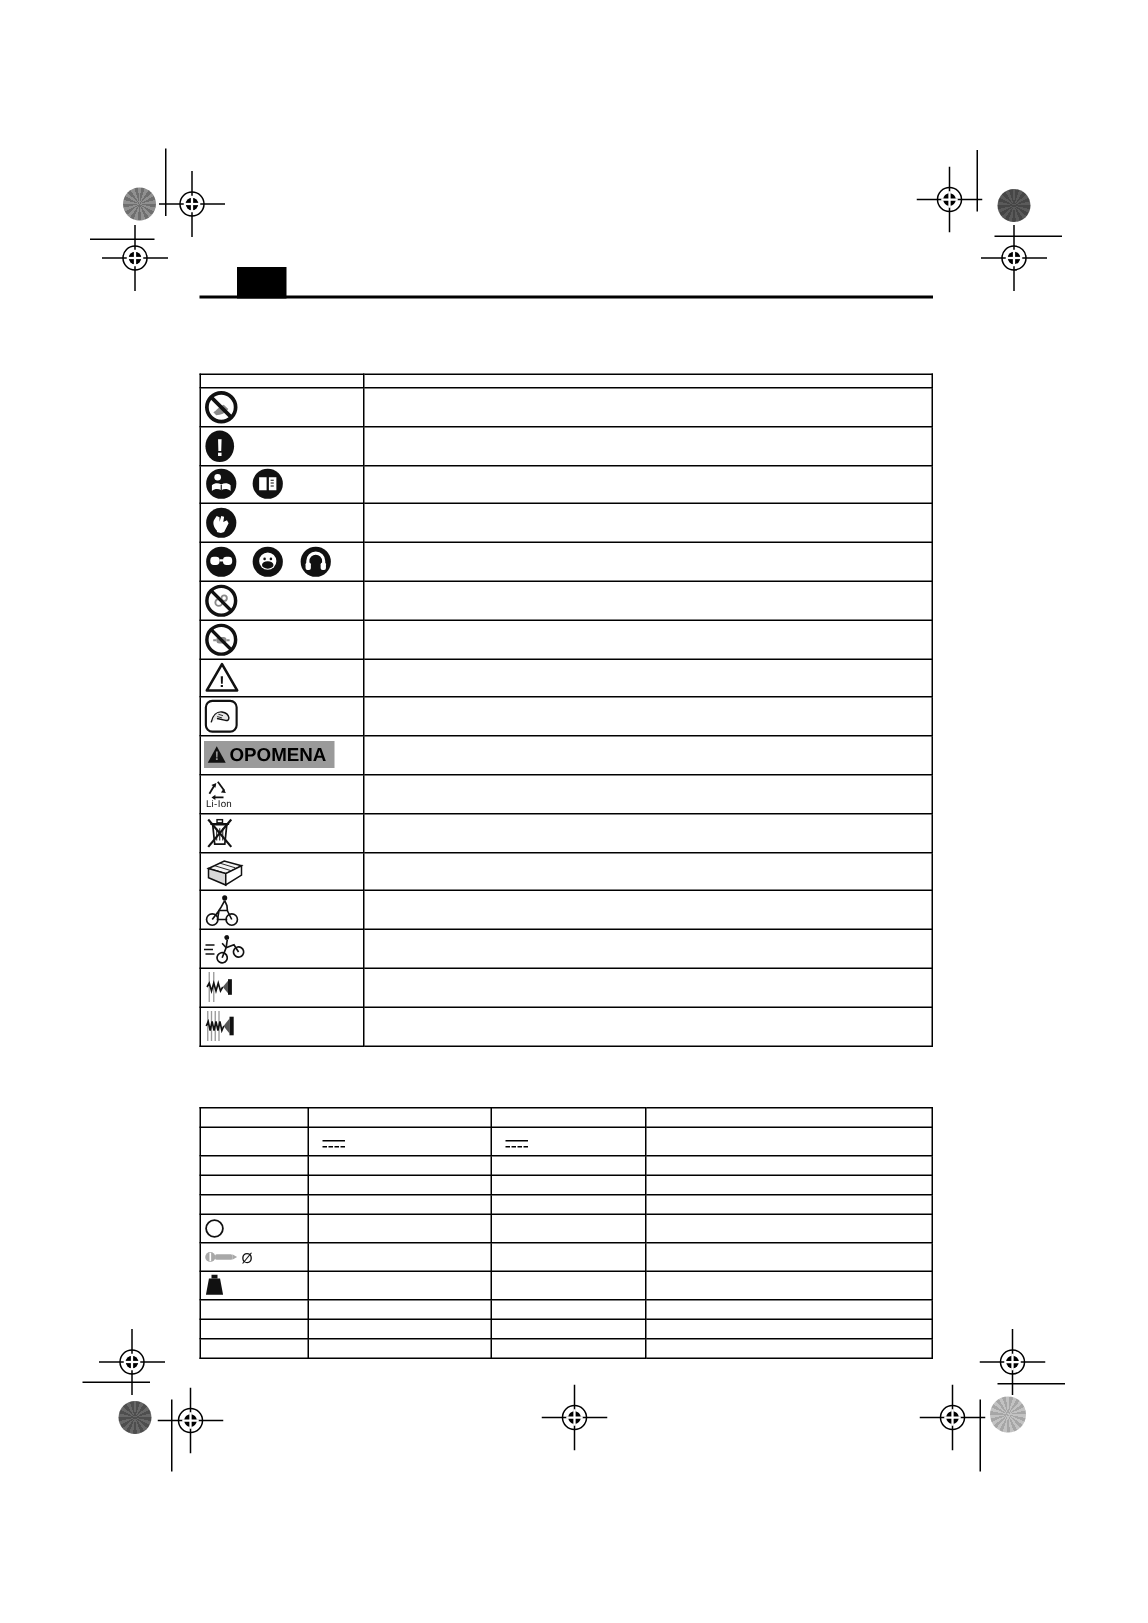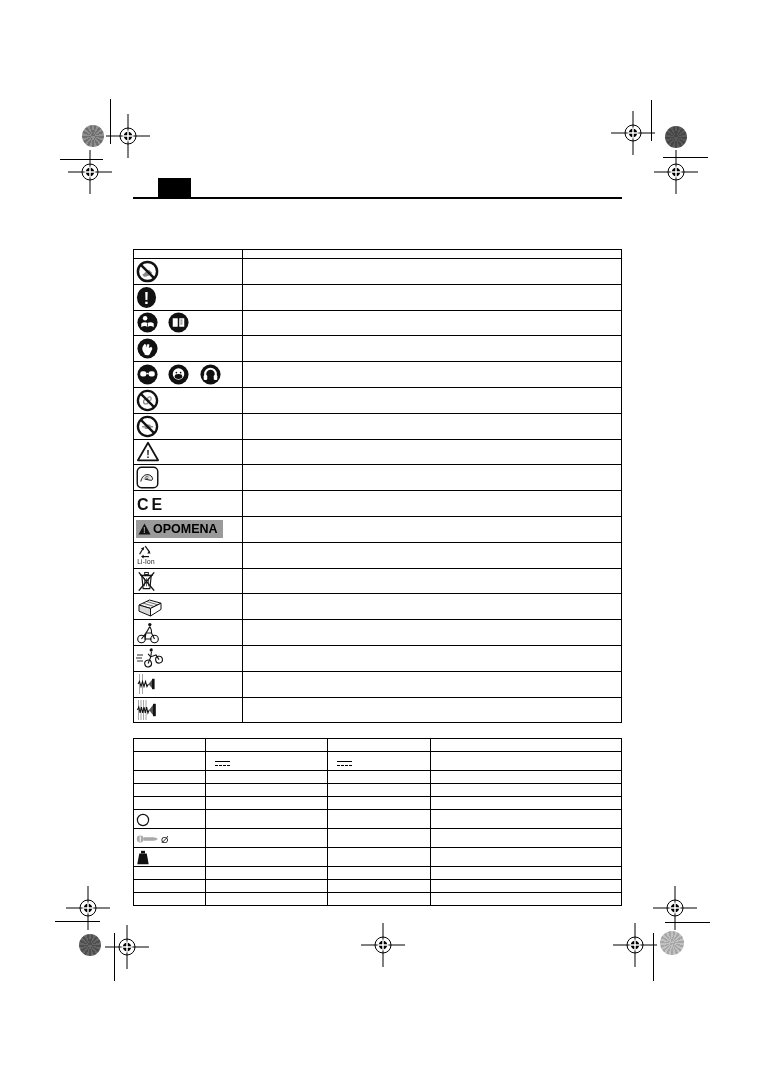--- a/index.html
+++ b/index.html
@@ -223,28 +223,20 @@
       <td class="sym">
         <svg class="ic" width="23" height="23" viewBox="0 0 24 24">
           <rect x="1.3" y="1.3" width="21.4" height="21.4" rx="4.5" fill="none" stroke="#111" stroke-width="1.5"></rect>
           <path d="M5 16.2C6 11.2 9 8.6 12.5 9c2.5.4 4.5 2 4.8 4 .2 1.5-1 2.3-2.3 1.9L9 13.6" fill="#e6e6e6" stroke="#111" stroke-width="1"></path>
           <path d="M10 10.6l3.2 1M9.2 12.2l3.4 1" stroke="#111" stroke-width=".6" fill="none"></path>
         </svg>
       </td>
           <td></td>
     </tr>
 
-    <tr>
-      <td class="sym">
-        <svg class="ic" width="36" height="18" viewBox="0 0 36 18">
-          <text x="1" y="14.5" font-size="16" font-weight="600" letter-spacing="3" fill="#111">CE</text>
-        </svg>
-      </td>
-          <td></td>
-    </tr>
 
     <tr>
       <td class="sym">
         <span class="badge">
           <svg width="13" height="12" viewBox="0 0 14 13">
             <path d="M7 .5 13.5 12.5H.5Z" fill="#111"></path>
             <text x="7" y="10.8" font-size="9" font-weight="bold" fill="#9a9a9a" text-anchor="middle">!</text>
           </svg>
           <span>OPOMENA</span>
         </span>

